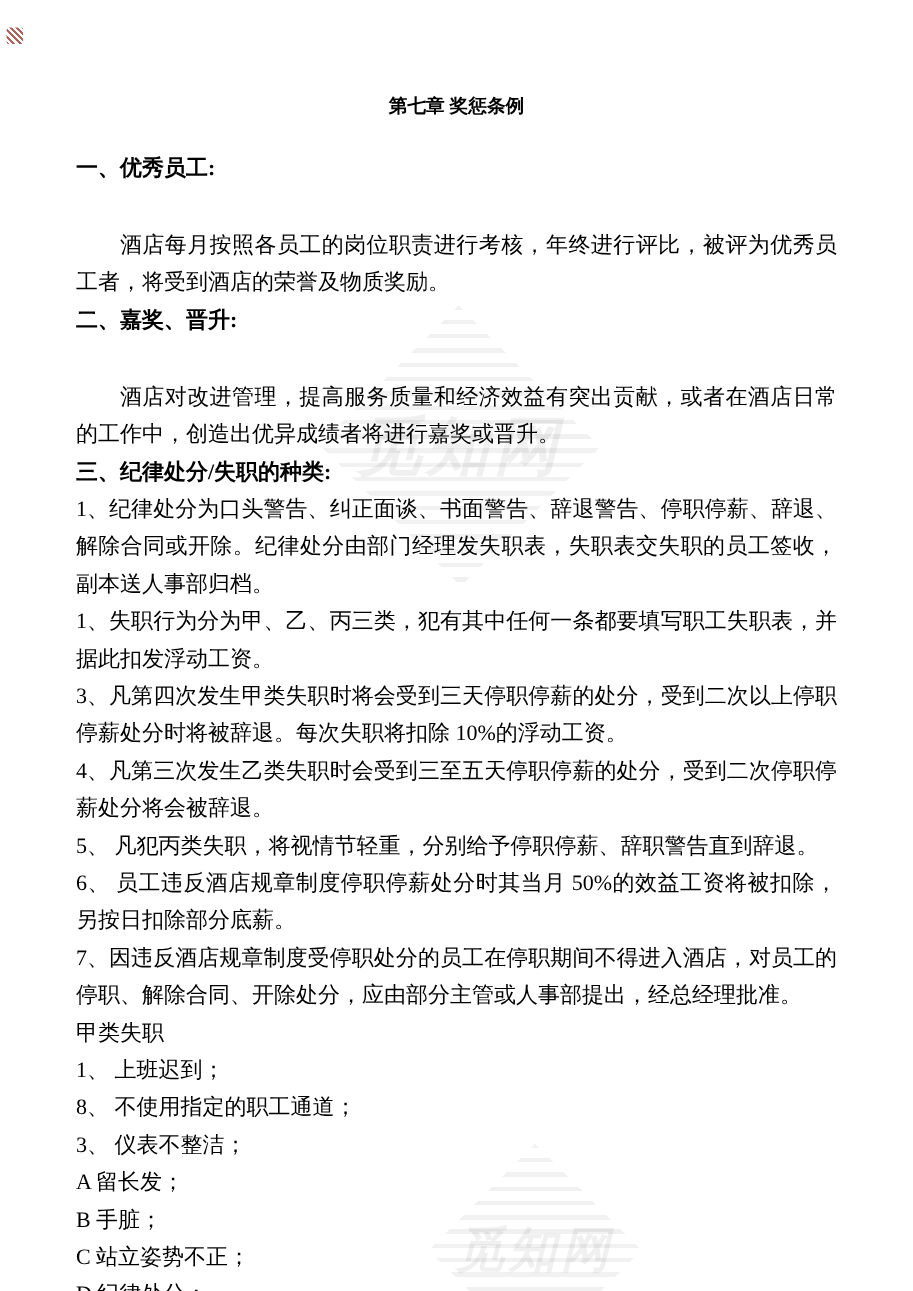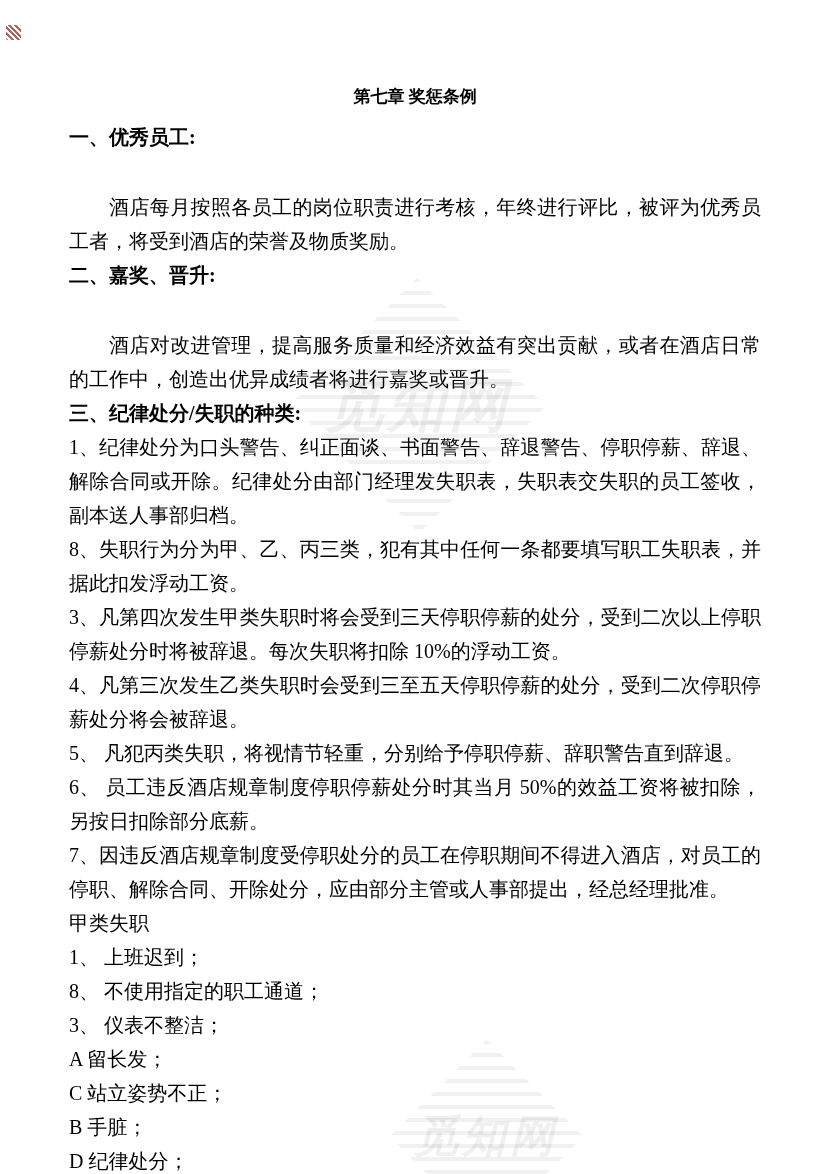--- a/index.html
+++ b/index.html
@@ -17,21 +17,21 @@
   .content {
     position: relative;
     z-index: 2;
     padding: 80px 69px 0 69px;
   }
   .doc-title {
     font-size: 17px;
     font-weight: bold;
     text-align: center;
     line-height: 34px;
-    margin-bottom: 6px;
+    margin-bottom: 22px;
   }
   .block {
     font-size: 20px;
     line-height: 34px;
     text-align: justify;
     font-weight: normal;
   }
   .heading {
     font-weight: bold;
     text-align: left;
@@ -96,30 +96,30 @@
 
   <div class="content">
     <h1 class="doc-title">第七章 奖惩条例</h1>
     <div>
         <h2 class="block heading">一、优秀员工:</h2>
         <p class="block para-indent">酒店每月按照各员工的岗位职责进行考核，年终进行评比，被评为优秀员工者，将受到酒店的荣誉及物质奖励。</p>
         <h2 class="block heading">二、嘉奖、晋升:</h2>
         <p class="block para-indent">酒店对改进管理，提高服务质量和经济效益有突出贡献，或者在酒店日常的工作中，创造出优异成绩者将进行嘉奖或晋升。</p>
         <h2 class="block heading">三、纪律处分/失职的种类:</h2>
         <p class="block para">1、纪律处分为口头警告、纠正面谈、书面警告、辞退警告、停职停薪、辞退、解除合同或开除。纪律处分由部门经理发失职表，失职表交失职的员工签收，副本送人事部归档。</p>
-        <p class="block para">8、失职行为分为甲、乙、丙三类，犯有其中任何一条都要填写职工失职表，并据此扣发浮动工资。</p>
+        <p class="block para">1、失职行为分为甲、乙、丙三类，犯有其中任何一条都要填写职工失职表，并据此扣发浮动工资。</p>
         <p class="block para">3、凡第四次发生甲类失职时将会受到三天停职停薪的处分，受到二次以上停职停薪处分时将被辞退。每次失职将扣除 10%的浮动工资。</p>
         <p class="block para">4、凡第三次发生乙类失职时会受到三至五天停职停薪的处分，受到二次停职停薪处分将会被辞退。</p>
         <p class="block para">5、 凡犯丙类失职，将视情节轻重，分别给予停职停薪、辞职警告直到辞退。</p>
         <p class="block para">6、 员工违反酒店规章制度停职停薪处分时其当月 50%的效益工资将被扣除，另按日扣除部分底薪。</p>
         <p class="block para">7、因违反酒店规章制度受停职处分的员工在停职期间不得进入酒店，对员工的停职、解除合同、开除处分，应由部分主管或人事部提出，经总经理批准。</p>
         <p class="block para">甲类失职</p>
         <p class="block para">1、 上班迟到；</p>
         <p class="block para">8、 不使用指定的职工通道；</p>
         <p class="block para">3、 仪表不整洁；</p>
         <p class="block para">A 留长发；</p>
+        <p class="block para">B 手脏；</p>
         <p class="block para">C 站立姿势不正；</p>
-        <p class="block para">B 手脏；</p>
         <p class="block para">D 纪律处分；</p>
       </div>
   </div>
 
 </div>
 
 </body></html>

